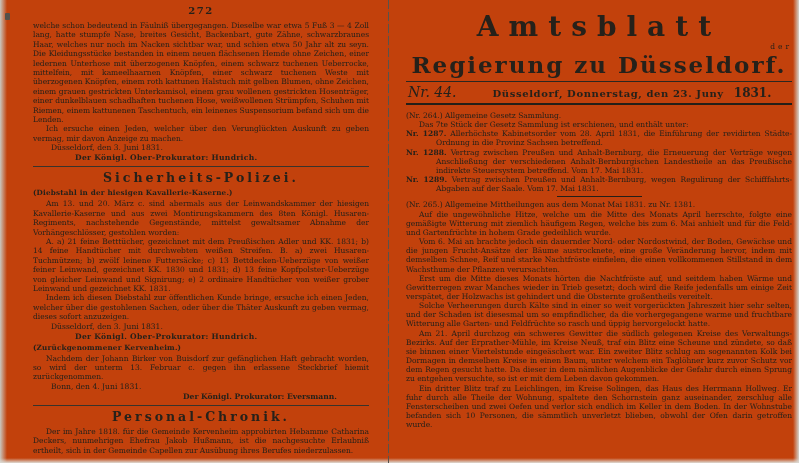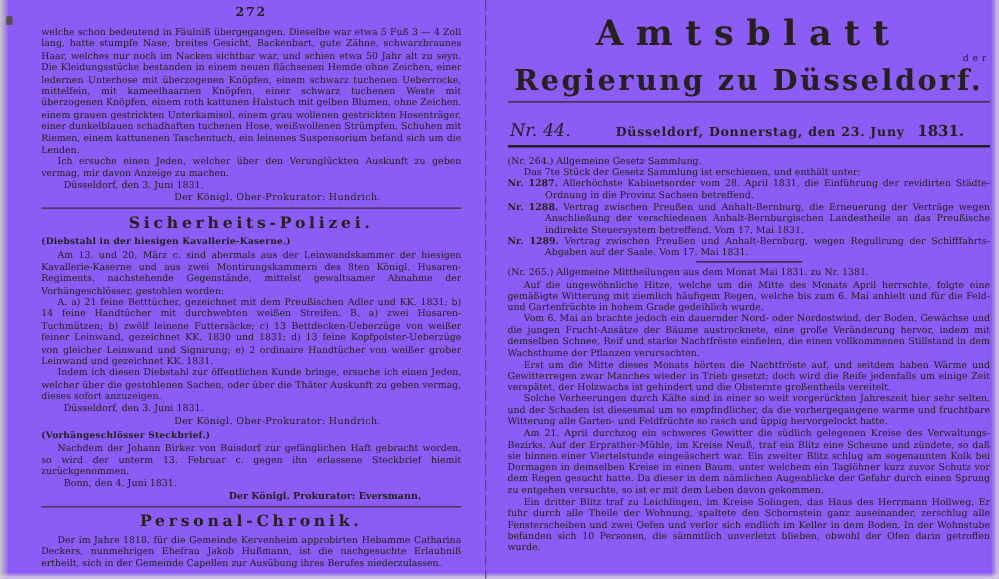--- a/index.html
+++ b/index.html
@@ -1,18 +1,18 @@
 <!DOCTYPE html>
 <html><head>
 <meta charset="utf-8">
 <style>
   html,body { margin:0; padding:0; background:#e8e8e4; }
   .scan {
     position:relative; width:799px; height:463px;
-    background:#8b5cf6;
+    background:#c2410c;
     font-family:"DejaVu Serif", serif;
     color:#26211a;
     overflow:hidden;
   }
   
   .edge-left  { position:absolute; left:0; top:0; width:7px; height:463px;
                 background:linear-gradient(90deg,#c9c7c0,rgba(251,250,245,0)); }
   .edge-right { position:absolute; right:0; top:0; width:6px; height:463px;
                 background:linear-gradient(270deg,#d4d2cb,rgba(251,250,245,0)); }
   .edge-bottom{ position:absolute; left:0; bottom:0; width:799px; height:5px;
@@ -31,33 +31,33 @@
   
   p { margin:0; }
   .body  { font-size:7.5px; line-height:9.4px; text-align:justify; }
   .rbody { font-size:7.5px; line-height:9.15px; text-align:justify; }
   .ind   { text-indent:13px; }
 
   
   .pagenum { text-align:center; font-weight:bold; font-size:10px; letter-spacing:1.5px; margin-bottom:5px; }
   .dateline { display:flex; font-size:7.6px; line-height:10px; margin:0 0;flex-direction:column; }
   .dateline .place { margin-left:18px; }
-  .dateline .sig   { margin-left:42px; font-weight:normal; letter-spacing:.3px;text-align:center; }
+  .dateline .sig   { margin-left:42px; font-weight:bold; letter-spacing:.3px; }
   .rule-full  { border-top:1px solid #39332b; margin:3px 0 3px; }
   .section-h  { text-align:center; font-size:12.5px; font-weight:bold; letter-spacing:3px; margin:2px 0 3px; }
   .subhead    { font-size:7.2px; font-weight:bold; letter-spacing:.2px; margin:1px 0 2px; }
   .place-line { font-size:7.6px; margin-left:18px; line-height:10px; }
   .sig-right  { font-size:7.6px; padding-left:150px; line-height:10px; font-weight:bold; }
 
   
   .mast1 { text-align:center; font-size:28px; font-weight:bold; letter-spacing:10px; line-height:30px; padding-top:4px; }
   .mastder { text-align:right; font-size:7.5px; font-weight:normal; letter-spacing:3px; line-height:8px; margin:1px 0; }
   .mast2 { text-align:center; font-size:23px; font-weight:bold; letter-spacing:2px; line-height:25px; }
   .mast-rule1 { border-top:1.5px solid #2c2720; margin:4px 0 0; }
-  .issue-line { display:flex; align-items:baseline; padding:2px 0 3px;margin-top:13px; }
+  .issue-line { display:flex; align-items:baseline; padding:2px 0 3px; }
   .issue-no   { font-style:italic; font-size:14px; margin-left:2px; }
   .issue-date { font-weight:bold; font-size:10px; letter-spacing:.6px; margin-left:36px; }
   .issue-year { font-weight:bold; font-size:12px; margin-left:10px; }
   .mast-rule2 { border-top:2.5px solid #241f18; margin-bottom:6px; }
 
   
   .item-label { font-weight:normal; }
   .entry { font-size:7.5px; line-height:9.15px; text-align:justify; padding-left:30px; text-indent:-30px; }
   .entry .no { font-weight:bold; }
   .rule-short-center { width:85px; border-top:1.5px solid #241f18; margin:3px auto 3px; }
@@ -94,21 +94,21 @@
 
     <p class="body ind">Am 13. und 20. März c. sind abermals aus der Leinwandskammer der hiesigen Kavallerie-Kaserne und aus zwei Montirungskammern des 8ten Königl. Husaren-Regiments, nachstehende Gegenstände, mittelst gewaltsamer Abnahme der Vorhängeschlösser, gestohlen worden:</p>
     <p class="body ind">A.  a) 21 feine Betttücher, gezeichnet mit dem Preußischen Adler und KK. 1831; b) 14 feine Handtücher mit durchwebten weißen Streifen.  B. a) zwei Husaren-Tuchmützen; b) zwölf leinene Futtersäcke; c) 13 Bettdecken-Ueberzüge von weißer feiner Leinwand, gezeichnet KK. 1830 und 1831; d) 13 feine Kopfpolster-Ueberzüge von gleicher Leinwand und Signirung; e) 2 ordinaire Handtücher von weißer grober Leinwand und gezeichnet KK. 1831.</p>
     <p class="body ind">Indem ich diesen Diebstahl zur öffentlichen Kunde bringe, ersuche ich einen Jeden, welcher über die gestohlenen Sachen, oder über die Thäter Auskunft zu geben vermag, dieses sofort anzuzeigen.</p>
 
     <div class="dateline">
       <span class="place">Düsseldorf, den 3. Juni 1831.</span>
       <span class="sig">Der Königl. Ober-Prokurator: Hundrich.</span>
     </div>
 
-    <p class="subhead">(Vorhängeschlösser Steckbrief.)</p>
+    <p class="subhead">(Zurückgenommener Kervenheim.)</p>
     <p class="body ind">Nachdem der Johann Birker von Buisdorf zur gefänglichen Haft gebracht worden, so wird der unterm 13. Februar c. gegen ihn erlassene Steckbrief hiemit zurückgenommen.</p>
     <p class="place-line">Bonn, den 4. Juni 1831.</p>
     <p class="sig-right">Der Königl. Prokurator: Eversmann.</p>
 
     <div class="rule-full"></div>
 
     <h2 class="section-h">Personal-Chronik.</h2>
     <p class="body ind">Der im Jahre 1818. für die Gemeinde Kervenheim approbirten Hebamme Catharina Deckers, nunmehrigen Ehefrau Jakob Hußmann, ist die nachgesuchte Erlaubniß ertheilt, sich in der Gemeinde Capellen zur Ausübung ihres Berufes niederzulassen.</p>
 
   </div>

